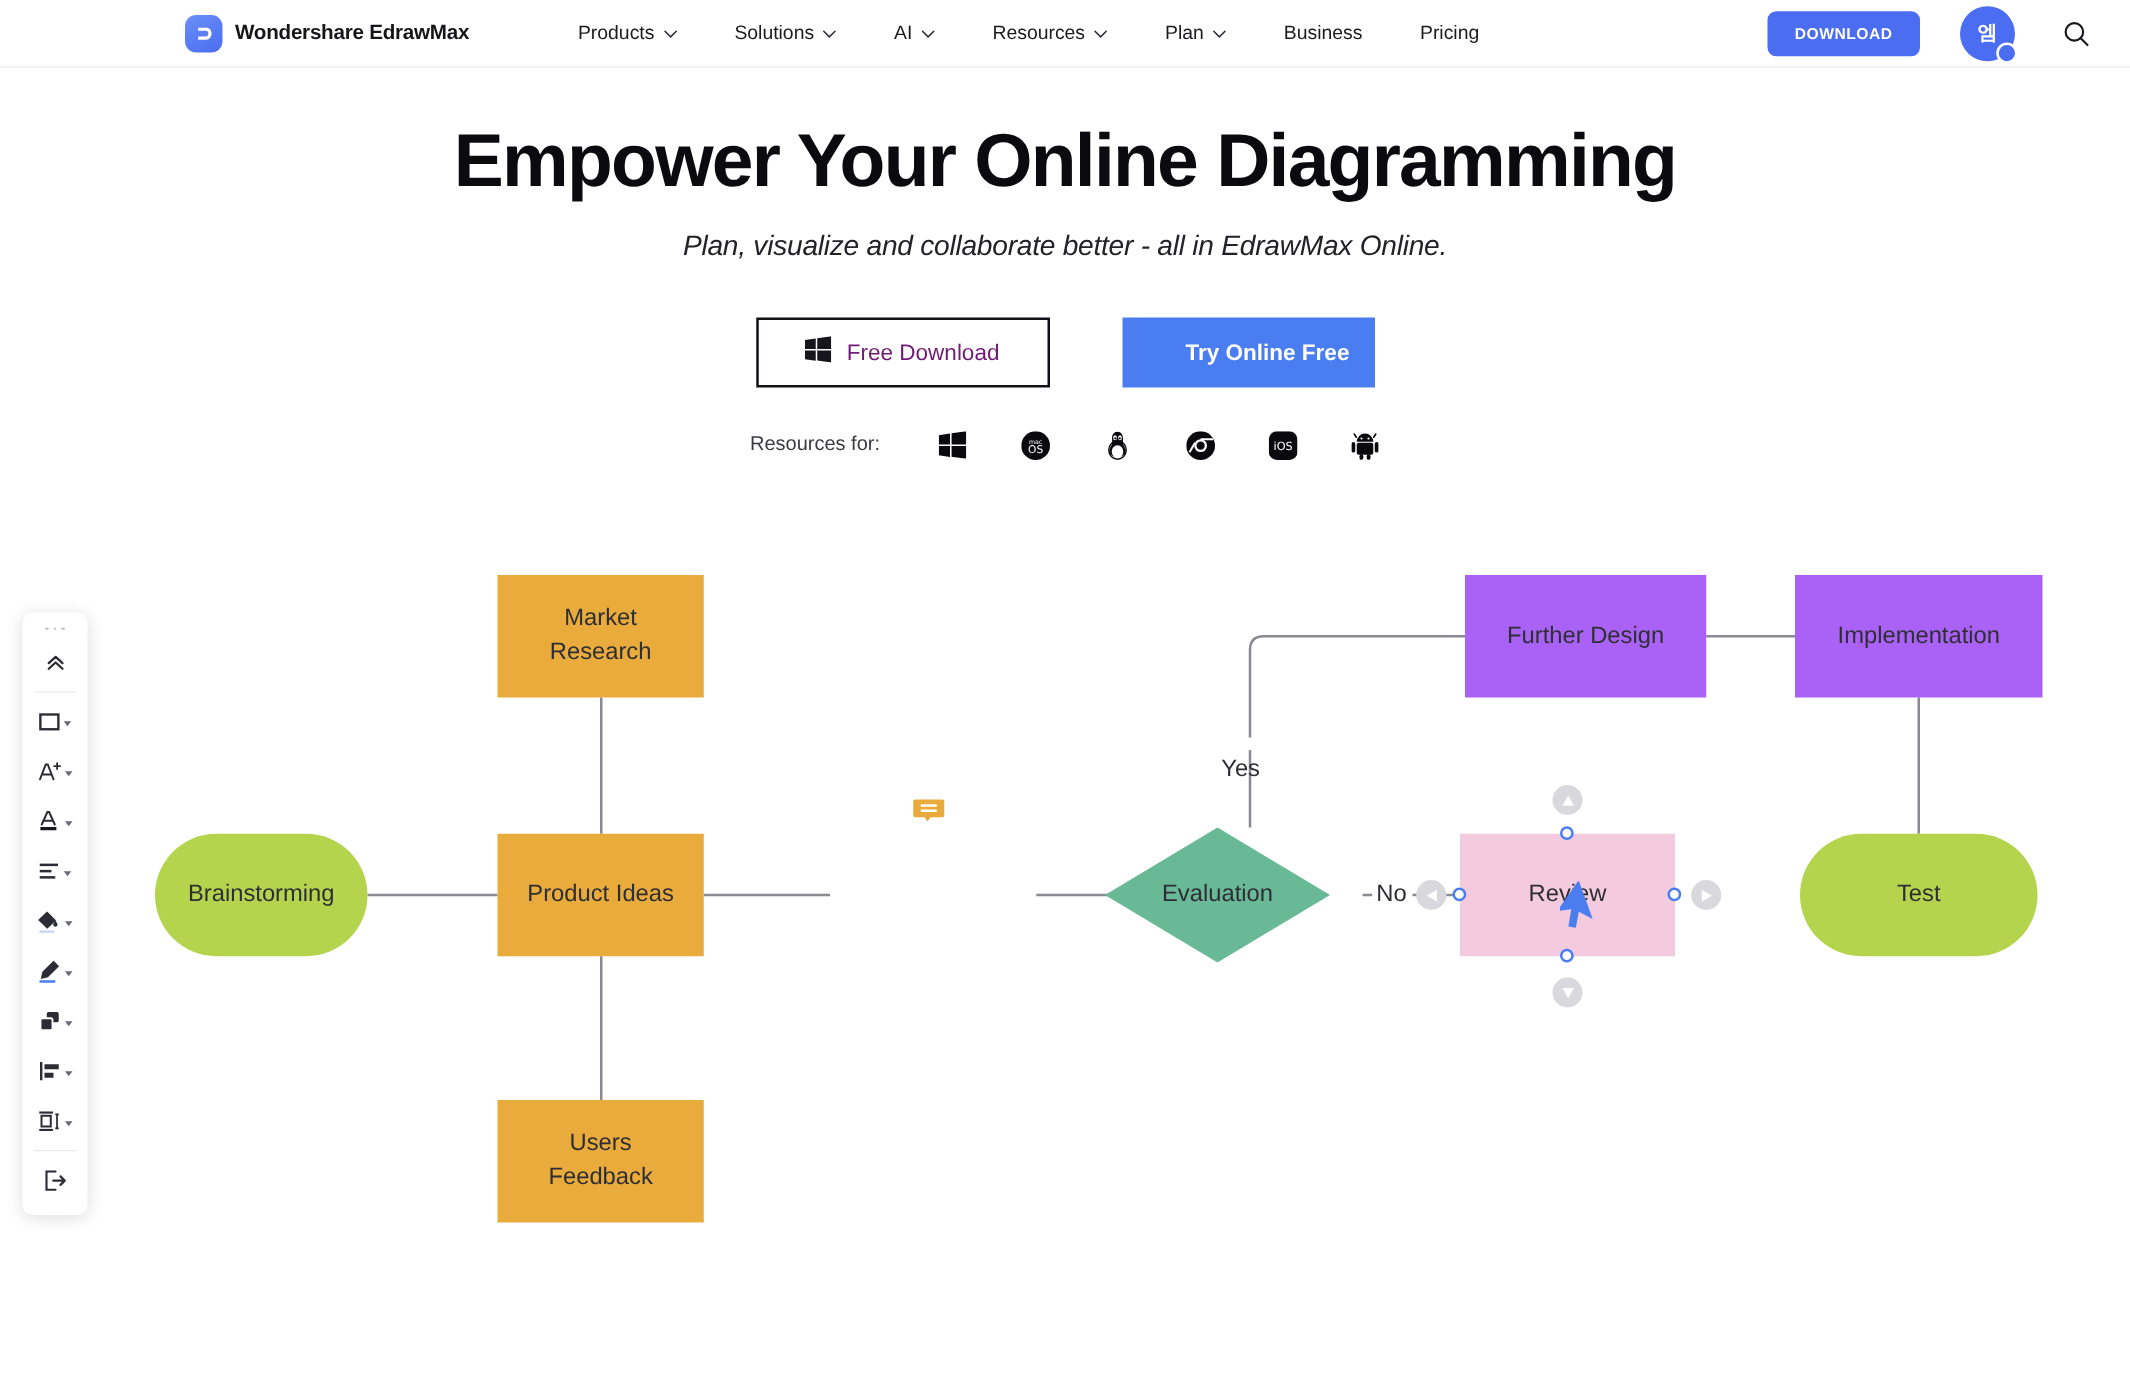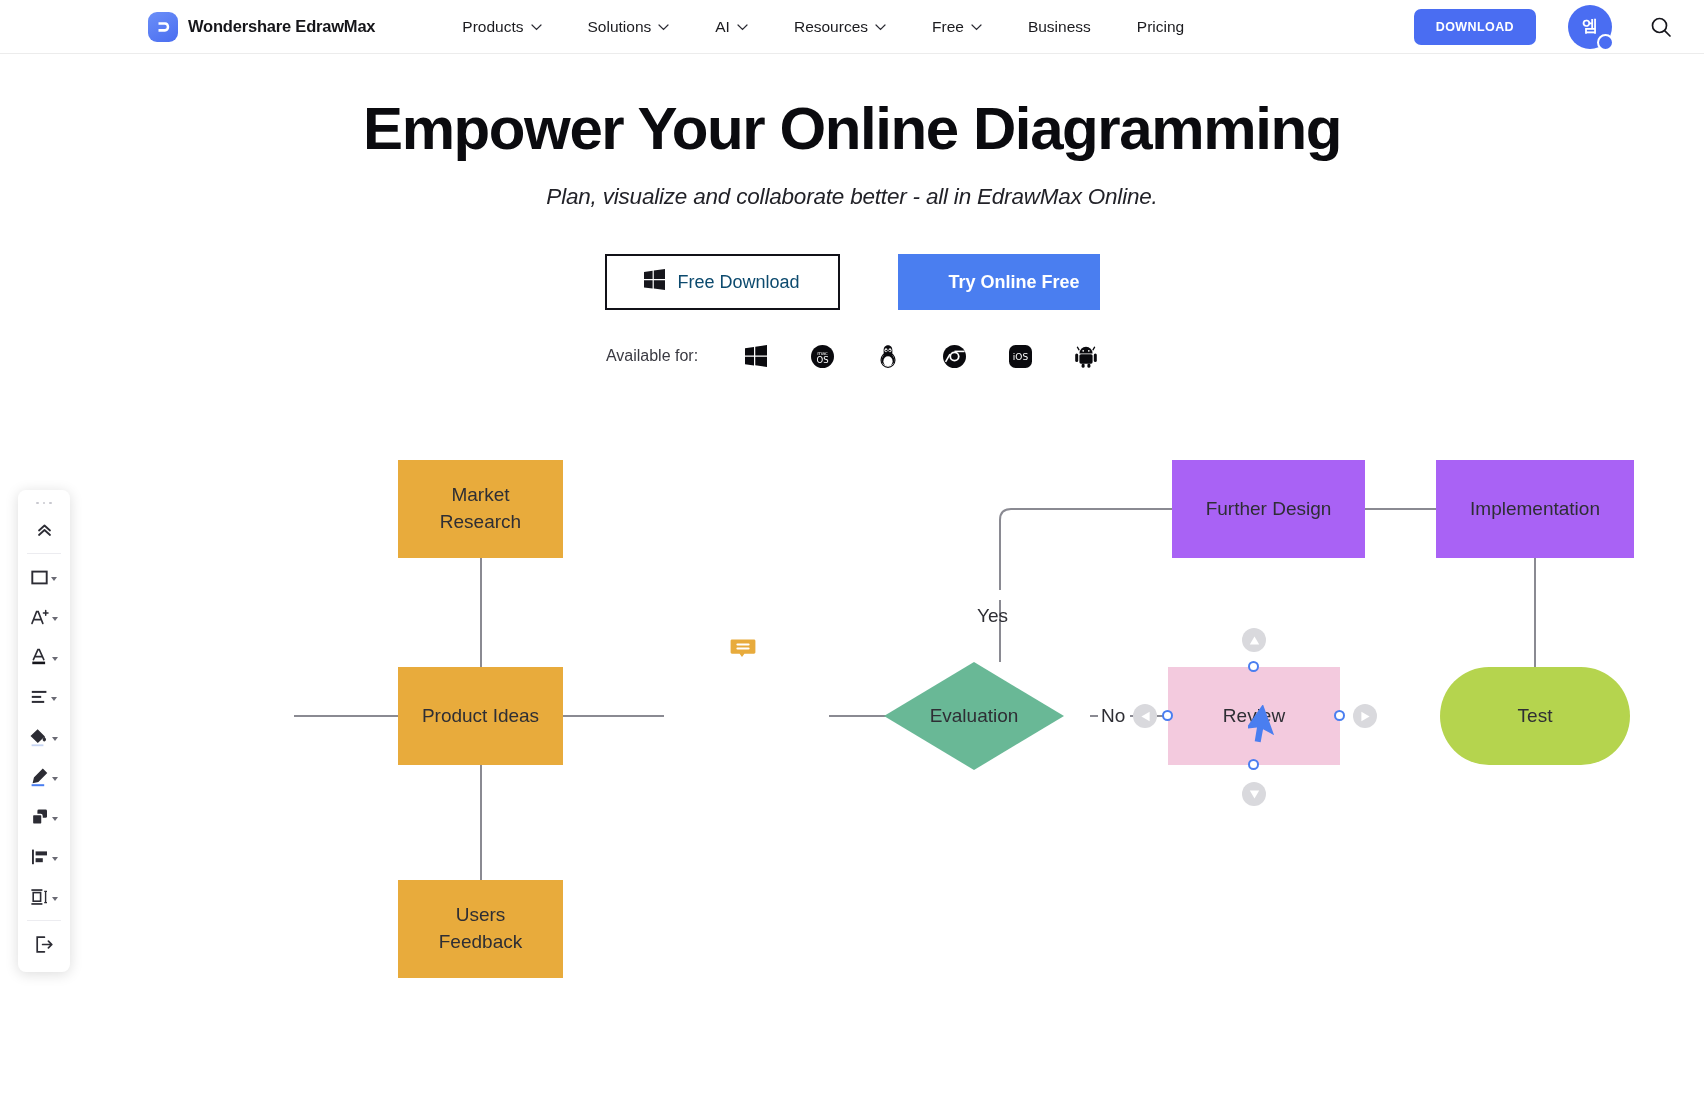--- a/index.html
+++ b/index.html
@@ -153,21 +153,21 @@
   .btn-outline {
     width: 235px;
     height: 56px;
     border: 2px solid #111118;
     background: #fff;
     display: flex;
     align-items: center;
     justify-content: center;
     gap: 12px;
     font-size: 18px;
-    color: #0c4a6e;
+    color: #701a75;
     cursor: pointer;
     font-family: "Liberation Sans", sans-serif;
   }
   .btn-primary {
     width: 202px;
     height: 56px;
     background: #4a7ef0;
     color: #ffffff;
     border: none;
     display: flex;
@@ -355,21 +355,21 @@
     </div>
     <div class="nav-item">
       <span>Resources</span>
       <span class="chev">
           <svg width="11" height="7" viewBox="0 0 11 7">
             <path d="M1 1l4.5 4.5L10 1" stroke="#2b2b33" stroke-width="1.2" fill="none" stroke-linecap="round"></path>
           </svg>
         </span>
     </div>
     <div class="nav-item">
-      <span>Free</span>
+      <span>Plan</span>
       <span class="chev">
           <svg width="11" height="7" viewBox="0 0 11 7">
             <path d="M1 1l4.5 4.5L10 1" stroke="#2b2b33" stroke-width="1.2" fill="none" stroke-linecap="round"></path>
           </svg>
         </span>
     </div>
     <div class="nav-item">
       <span>Business</span>
     </div>
     <div class="nav-item">
@@ -402,21 +402,21 @@
         <svg width="21" height="21" viewBox="0 0 21 21">
             <path d="M0 3l8.6-1.2v8.3H0zM9.8 1.6L21 0v10.1H9.8zM0 11.3h8.6v8.3L0 18.4zM9.8 11.3H21V21L9.8 19.4z" fill="#16161c"></path>
           </svg>
       </span>
       <span>Free Download</span>
     </button>
     <button class="btn-primary">Try Online Free</button>
   </div>
 
   <div class="avail-row">
-    <span class="avail-label">Available for:</span>
+    <span class="avail-label">Resources for:</span>
 
     <span class="plat-icon">
       <svg width="22" height="22" viewBox="0 0 21 21">
           <path d="M0 3l8.6-1.2v8.3H0zM9.8 1.6L21 0v10.1H9.8zM0 11.3h8.6v8.3L0 18.4zM9.8 11.3H21V21L9.8 19.4z" fill="#0a0a0e"></path>
         </svg>
     </span>
 
     <span class="plat-icon">
       <svg width="23" height="23" viewBox="0 0 23 23">
         <circle cx="11.5" cy="11.5" r="11.5" fill="#0a0a0e"></circle>
@@ -596,20 +596,23 @@
 
       <path d="M1000 222 L1000 160"></path>
       <path d="M1000 150 L1000 80 Q1000 69 1011 69 L1172 69"></path>
 
       <line x1="1365" y1="69" x2="1436" y2="69"></line>
 
       <line x1="1535" y1="118" x2="1535" y2="227"></line>
     </g>
   </svg>
 
+  <div class="node n-round" style="left:124px; top:227px; width:170px; height:98px; background:#b5d44e;">
+    <span>Brainstorming</span>
+  </div>
 
   <div class="node n-rect" style="left:398px; top:20px; width:165px; height:98px; background:#e8ab3c; white-space:pre-line;">
     <span>Market
 Research</span>
   </div>
 
   <div class="node n-rect" style="left:398px; top:227px; width:165px; height:98px; background:#e8ab3c;">
     <span>Product Ideas</span>
   </div>
 

